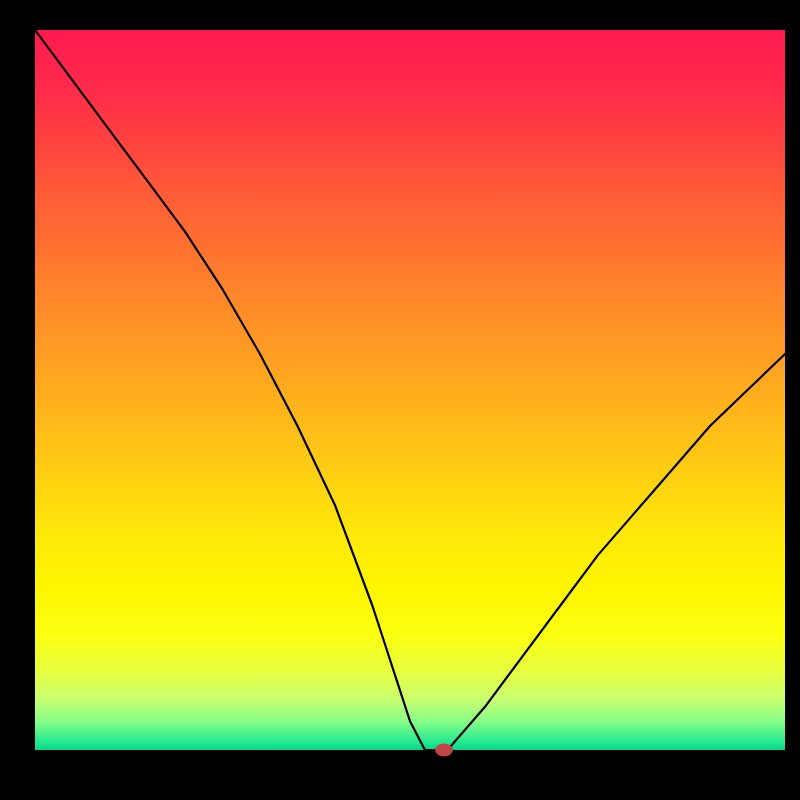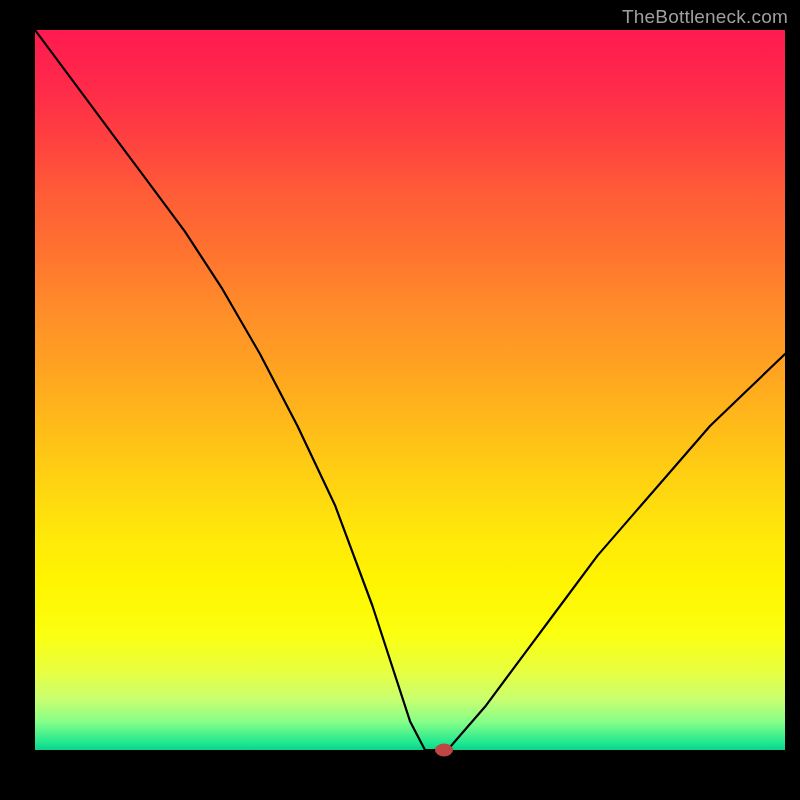--- a/index.html
+++ b/index.html
@@ -65,21 +65,20 @@
     color: #9f9f9f;
     font-size: 19px;
     letter-spacing: 0.2px;
   }
 </style>
 </head>
 <body>
 
 <div class="frame">
 
-  <div class="watermark">TheBottleneck.com</div>
 
   <div class="plot-area">
 
     <svg class="curve" viewBox="0 0 750 720" preserveAspectRatio="none">
       <path id="curve-path" d="M0.0 0.0 L37.5 50.4 L75.0 100.8 L112.5 151.2 L150.0 201.6 L187.5 259.2 L225.0 324.0 L262.5 396.0 L300.0 475.2 L337.5 576.0 L375.0 691.2 L390.0 720.0 L405.0 720.0 L412.5 720.0 L450.0 676.8 L487.5 626.4 L525.0 576.0 L562.5 525.6 L600.0 482.4 L637.5 439.2 L675.0 396.0 L712.5 360.0 L750.0 324.0" fill="none" stroke="#000" stroke-width="2.2" stroke-linejoin="round" stroke-linecap="round"></path>
     </svg>
 
     <div class="marker" id="marker" style="left: 408.75px; top: 720px;"></div>
   </div>
 

